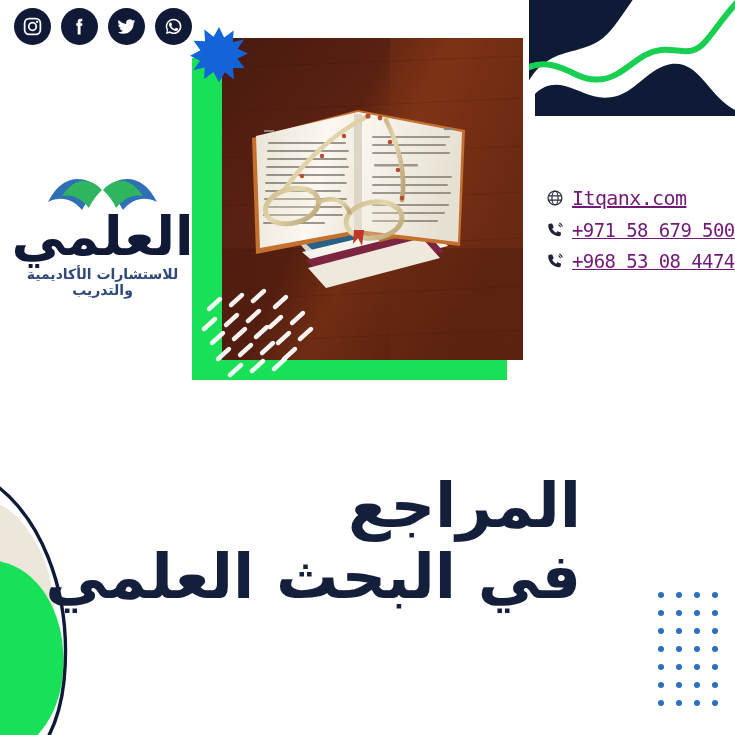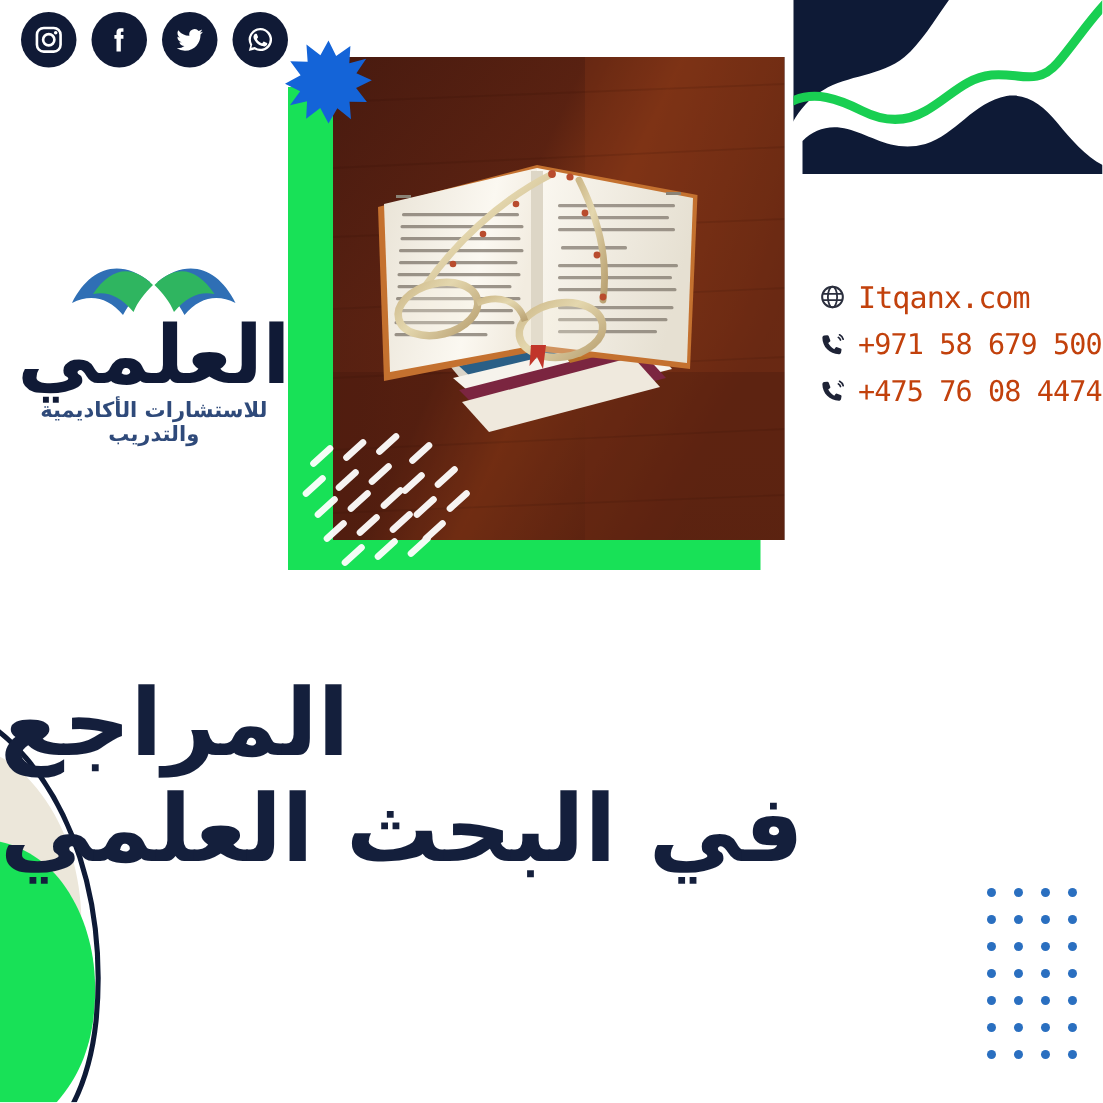--- a/index.html
+++ b/index.html
@@ -56,29 +56,29 @@
 
   
   .contact{
     position:absolute; left:546px; top:186px; width:185px;
     display:flex;flex-direction:column;gap:9px;
   }
   .crow{ display:flex;align-items:center;gap:8px; }
   .crow svg{ flex:0 0 auto; display:block; }
   .ctext{
     font-family:"DejaVu Sans Mono","Liberation Mono",monospace;
-    font-size:19px;font-weight:normal;color:#c2410c;
-    letter-spacing:-0.6px;white-space:nowrap;
+    font-size:19px;font-weight:normal;color:#701a75;
+    letter-spacing:-0.6px;white-space:nowrap;text-decoration:underline;
   }
   .ctext.web{ font-size:20px; }
 
   
   .headline{
-    position:absolute; left:0; top:446px; width:581px;
-    text-align:left; direction:rtl;
+    position:absolute; left:0; top:470px; width:581px;
+    text-align:right; direction:rtl;
     font-family:"DejaVu Sans",sans-serif;
     font-weight:bold;color:#141f3c;
   }
   .h-l1{ font-size:62px; line-height:1.15; letter-spacing:1px; }
   .h-l2{ font-size:62px; line-height:1.15; letter-spacing:1px; margin-top:0; }
 
   
   .dotgrid{
     position:absolute; left:658px; top:592px;
     display:grid; grid-template-columns:repeat(4,18px);
@@ -330,21 +330,21 @@
     </div>
 
     <div class="crow">
       <span>
         <svg width="18" height="18" viewBox="0 0 24 24">
           <path d="M4.6 3.6c-.9.2-1.6 1.0-1.6 2.0 0 8.0 6.6 14.6 14.6 14.6 1.0 0 1.8-.7 2.0-1.6l.4-2.1c.1-.6-.2-1.2-.8-1.4l-3.1-1.2c-.5-.2-1.1 0-1.4.4l-1.1 1.4c-2.3-1.2-4.2-3.1-5.4-5.4l1.4-1.1c.45-.35.6-.95.4-1.45L8.6 4.0c-.2-.55-.8-.85-1.4-.75z" fill="#1e2336"></path>
           <path d="M17.2 5.2c.9.55 1.6 1.4 1.9 2.4" fill="none" stroke="#1e2336" stroke-width="1.5" stroke-linecap="round"></path>
           <path d="M18.3 2.9c1.5.8 2.7 2.2 3.2 3.9" fill="none" stroke="#1e2336" stroke-width="1.5" stroke-linecap="round"></path>
         </svg>
       </span>
-      <span class="ctext">+475 76 08 4474</span>
+      <span class="ctext">+968 53 08 4474</span>
     </div>
 
   </div>
 
   <div class="headline">
     <div class="h-l1">المراجع</div>
     <div class="h-l2">في البحث العلمي</div>
   </div>
 
   <div class="dotgrid" style="grid-template-columns: repeat(4, 18px);">

